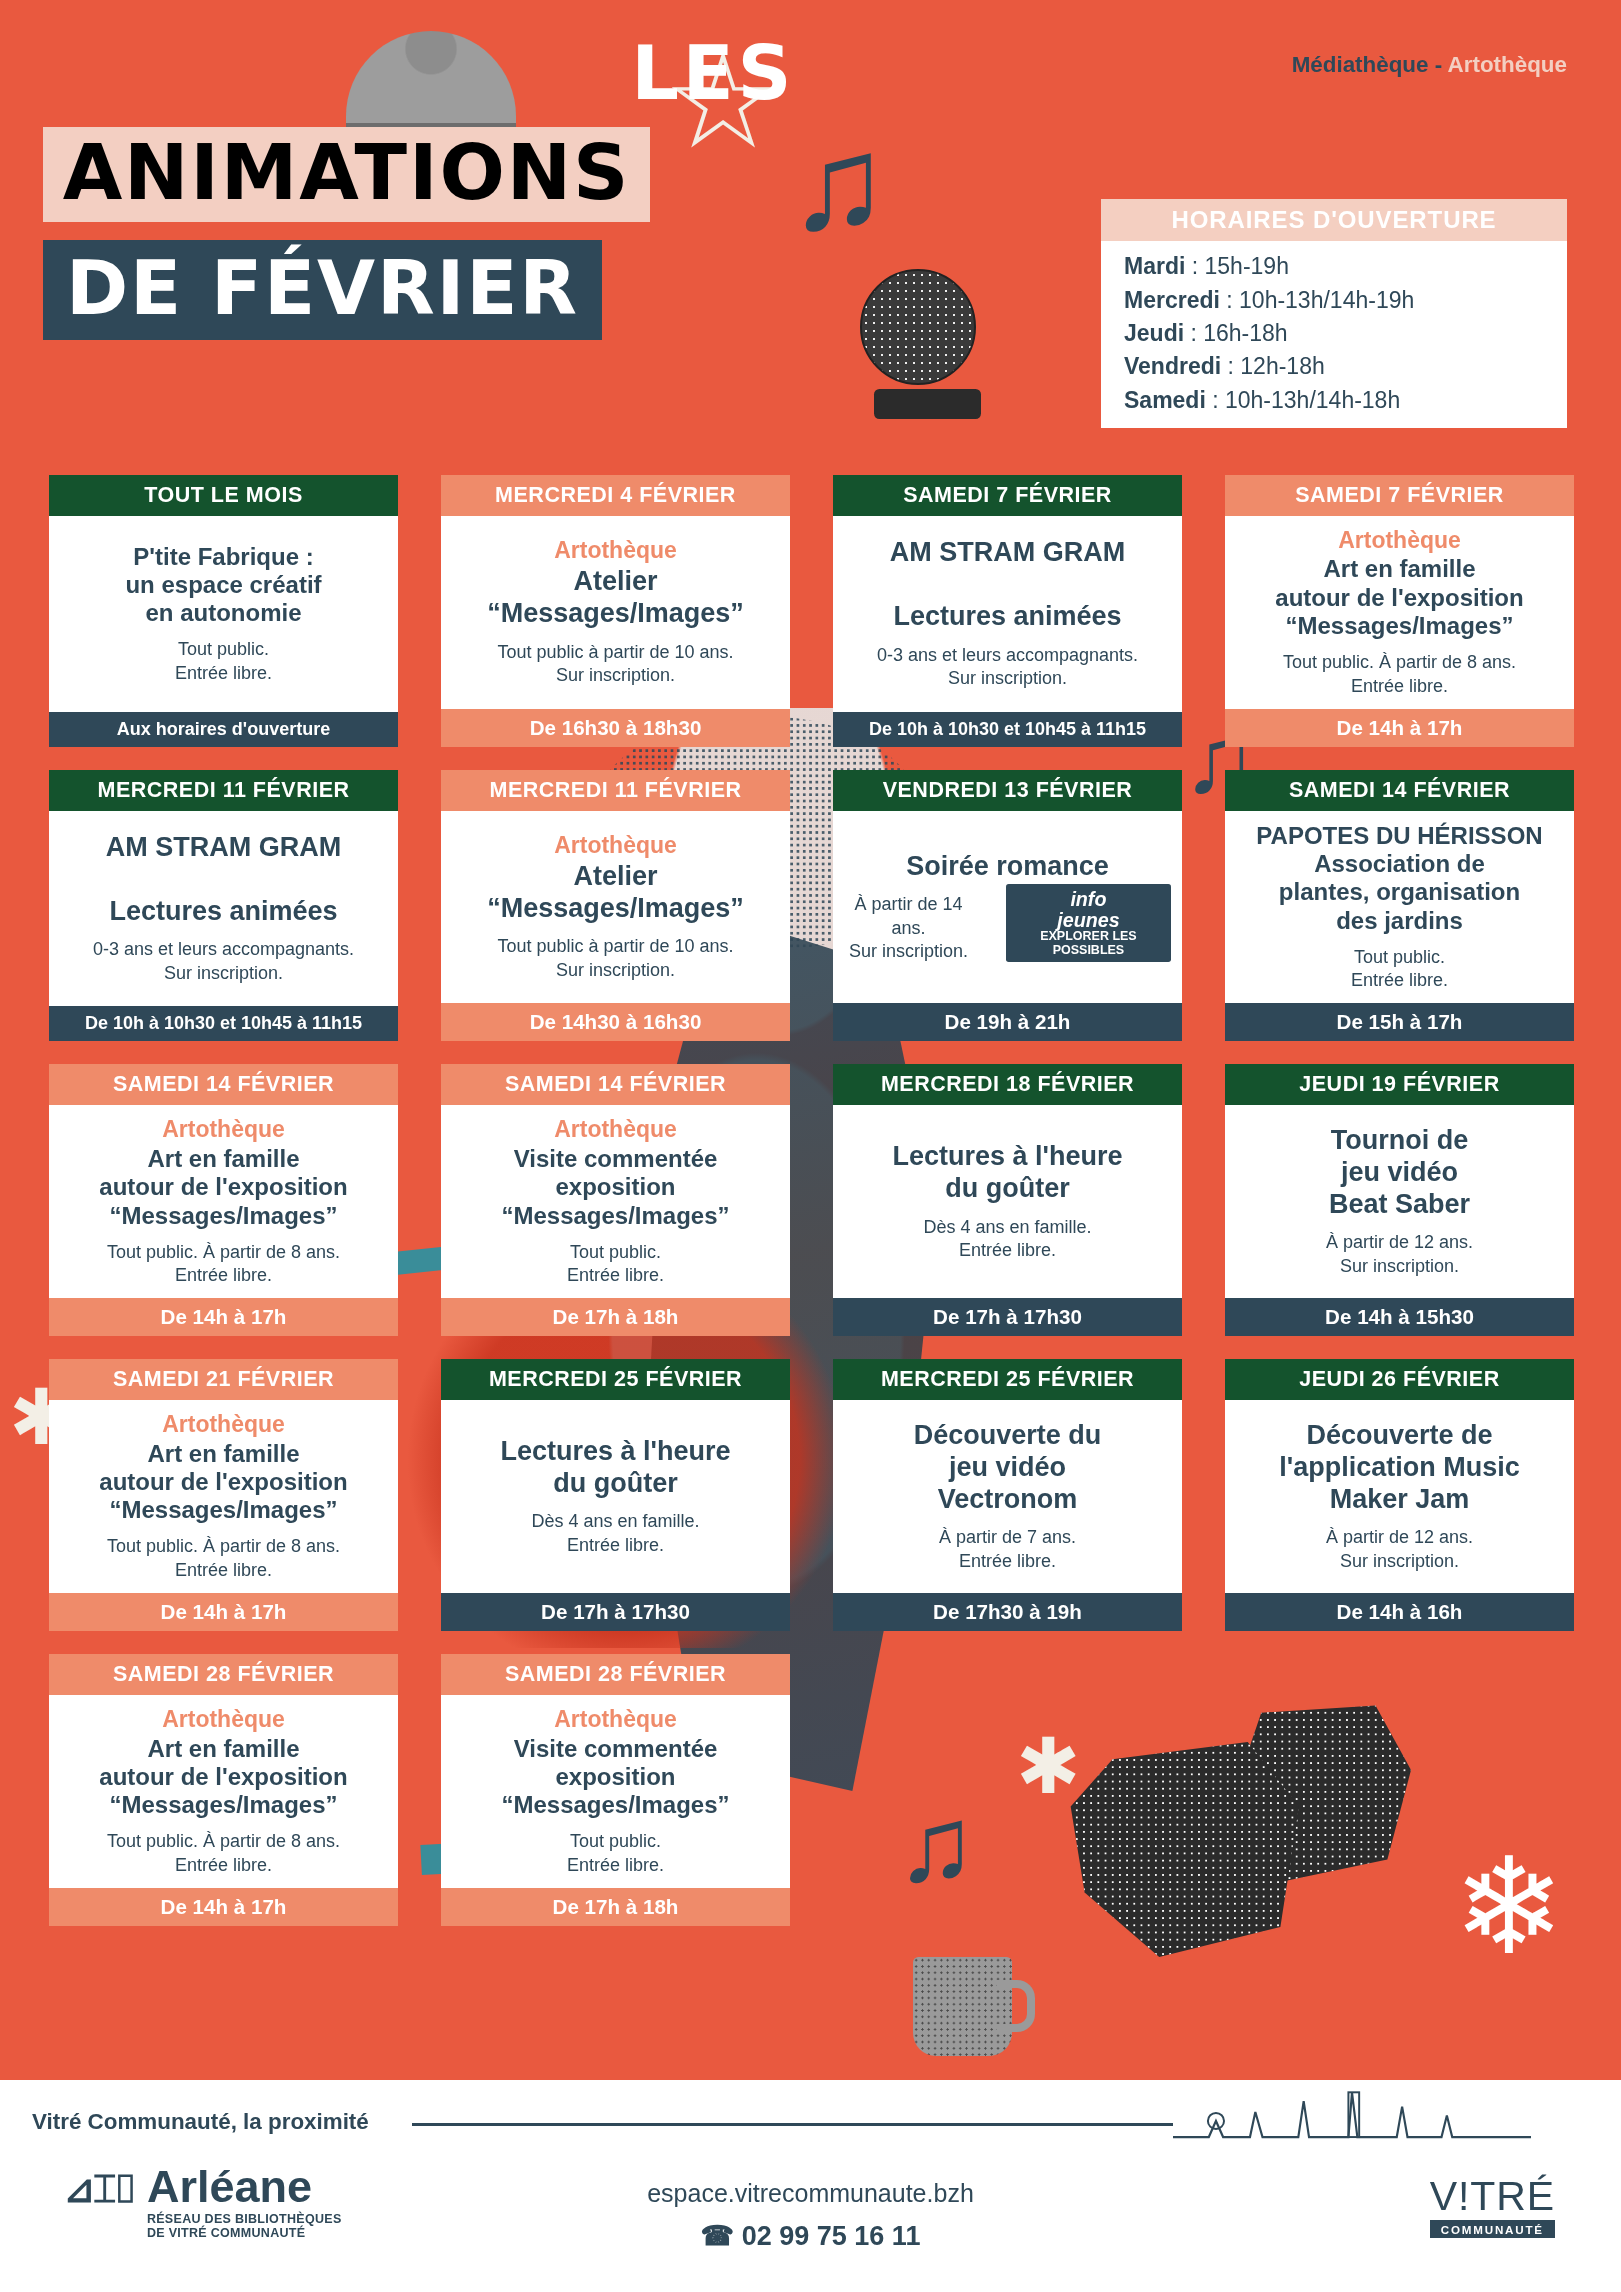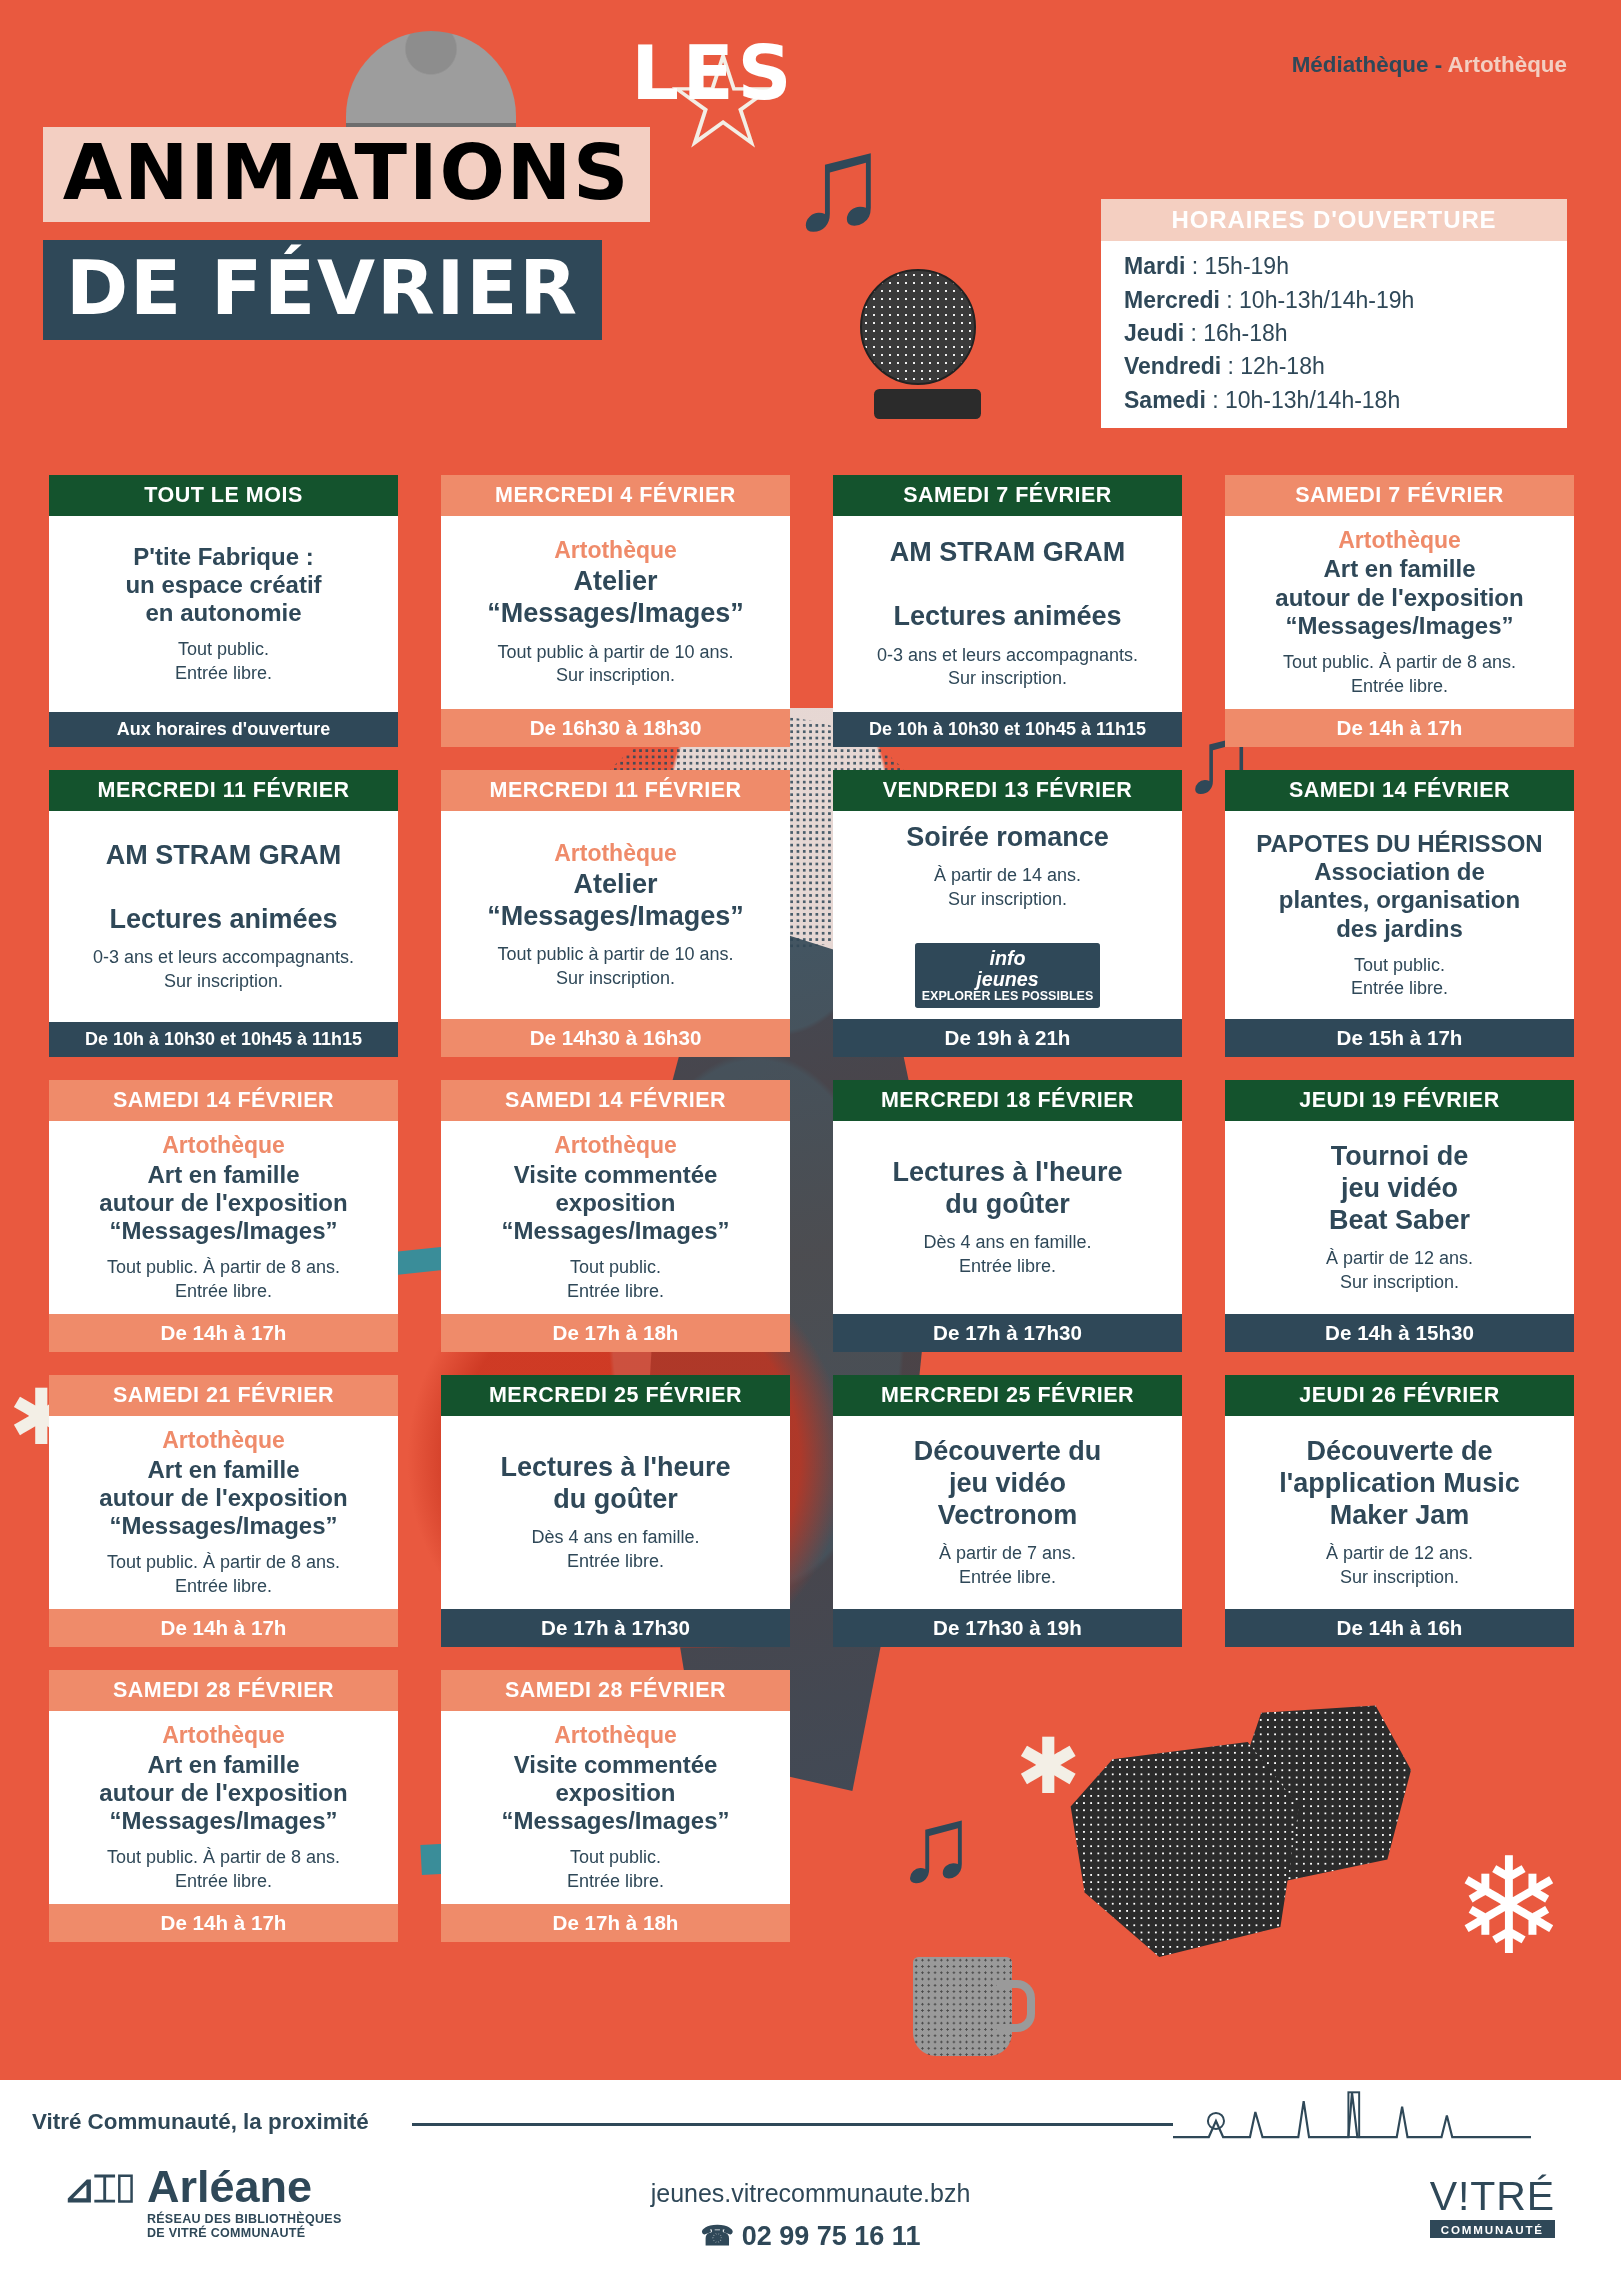--- a/index.html
+++ b/index.html
@@ -183,21 +183,21 @@
   .card-foot.dark { background: #2f4858; }
   .card-foot.peach { background: #ef8b6a; }
   .card-foot.small { font-size: 18px; }
 
   .infojeunes {
     display: inline-block; background: #2f4858; color: #fff;
     font-size: 12.5px; font-weight: 700; padding: 5.4px 7.2px; border-radius: 2.7px;
     line-height: 1.05; text-align: center;
   }
   .infojeunes .big { font-size: 19.7px; font-style: italic; font-weight: 800; display:block; }
-  .row-inline { display: flex; align-items: center; justify-content: center; gap: 32px; flex-direction: column; }
+  .row-inline { display: flex; align-items: center; justify-content: center; gap: 32px; }
 
   
   .footer {
     position: absolute; left: 0; bottom: 0; width: 1621px; height: 213px;
     background: #fff; z-index: 7;
   }
   .foot-tag {
     position: absolute; left: 32px; top: 29px; font-size: 22.4px; font-weight: 800; color: #2f4858;
   }
   .foot-rule {
@@ -491,21 +491,21 @@
       <rect x="196" y="8" width="12" height="50" fill="none" stroke="#2f4858" stroke-width="2.2"></rect>
     </svg>
     <div class="arleane">
       <div class="arleane-mark">⊿⌶⌷</div>
       <div>
         <div class="arleane-name">Arléane</div>
         <div class="arleane-sub" style="white-space:pre-line">RÉSEAU DES BIBLIOTHÈQUES
 DE VITRÉ COMMUNAUTÉ</div>
       </div>
     </div>
-    <div class="foot-web">jeunes.vitrecommunaute.bzh</div>
+    <div class="foot-web">espace.vitrecommunaute.bzh</div>
     <div class="foot-phone">
       <span>☎</span>
       <span>02 99 75 16 11</span>
     </div>
     <div class="vitre">
       <div class="vitre-main">V!TRÉ</div>
       <div class="vitre-sub">COMMUNAUTÉ</div>
     </div>
   </div>
 </div>

